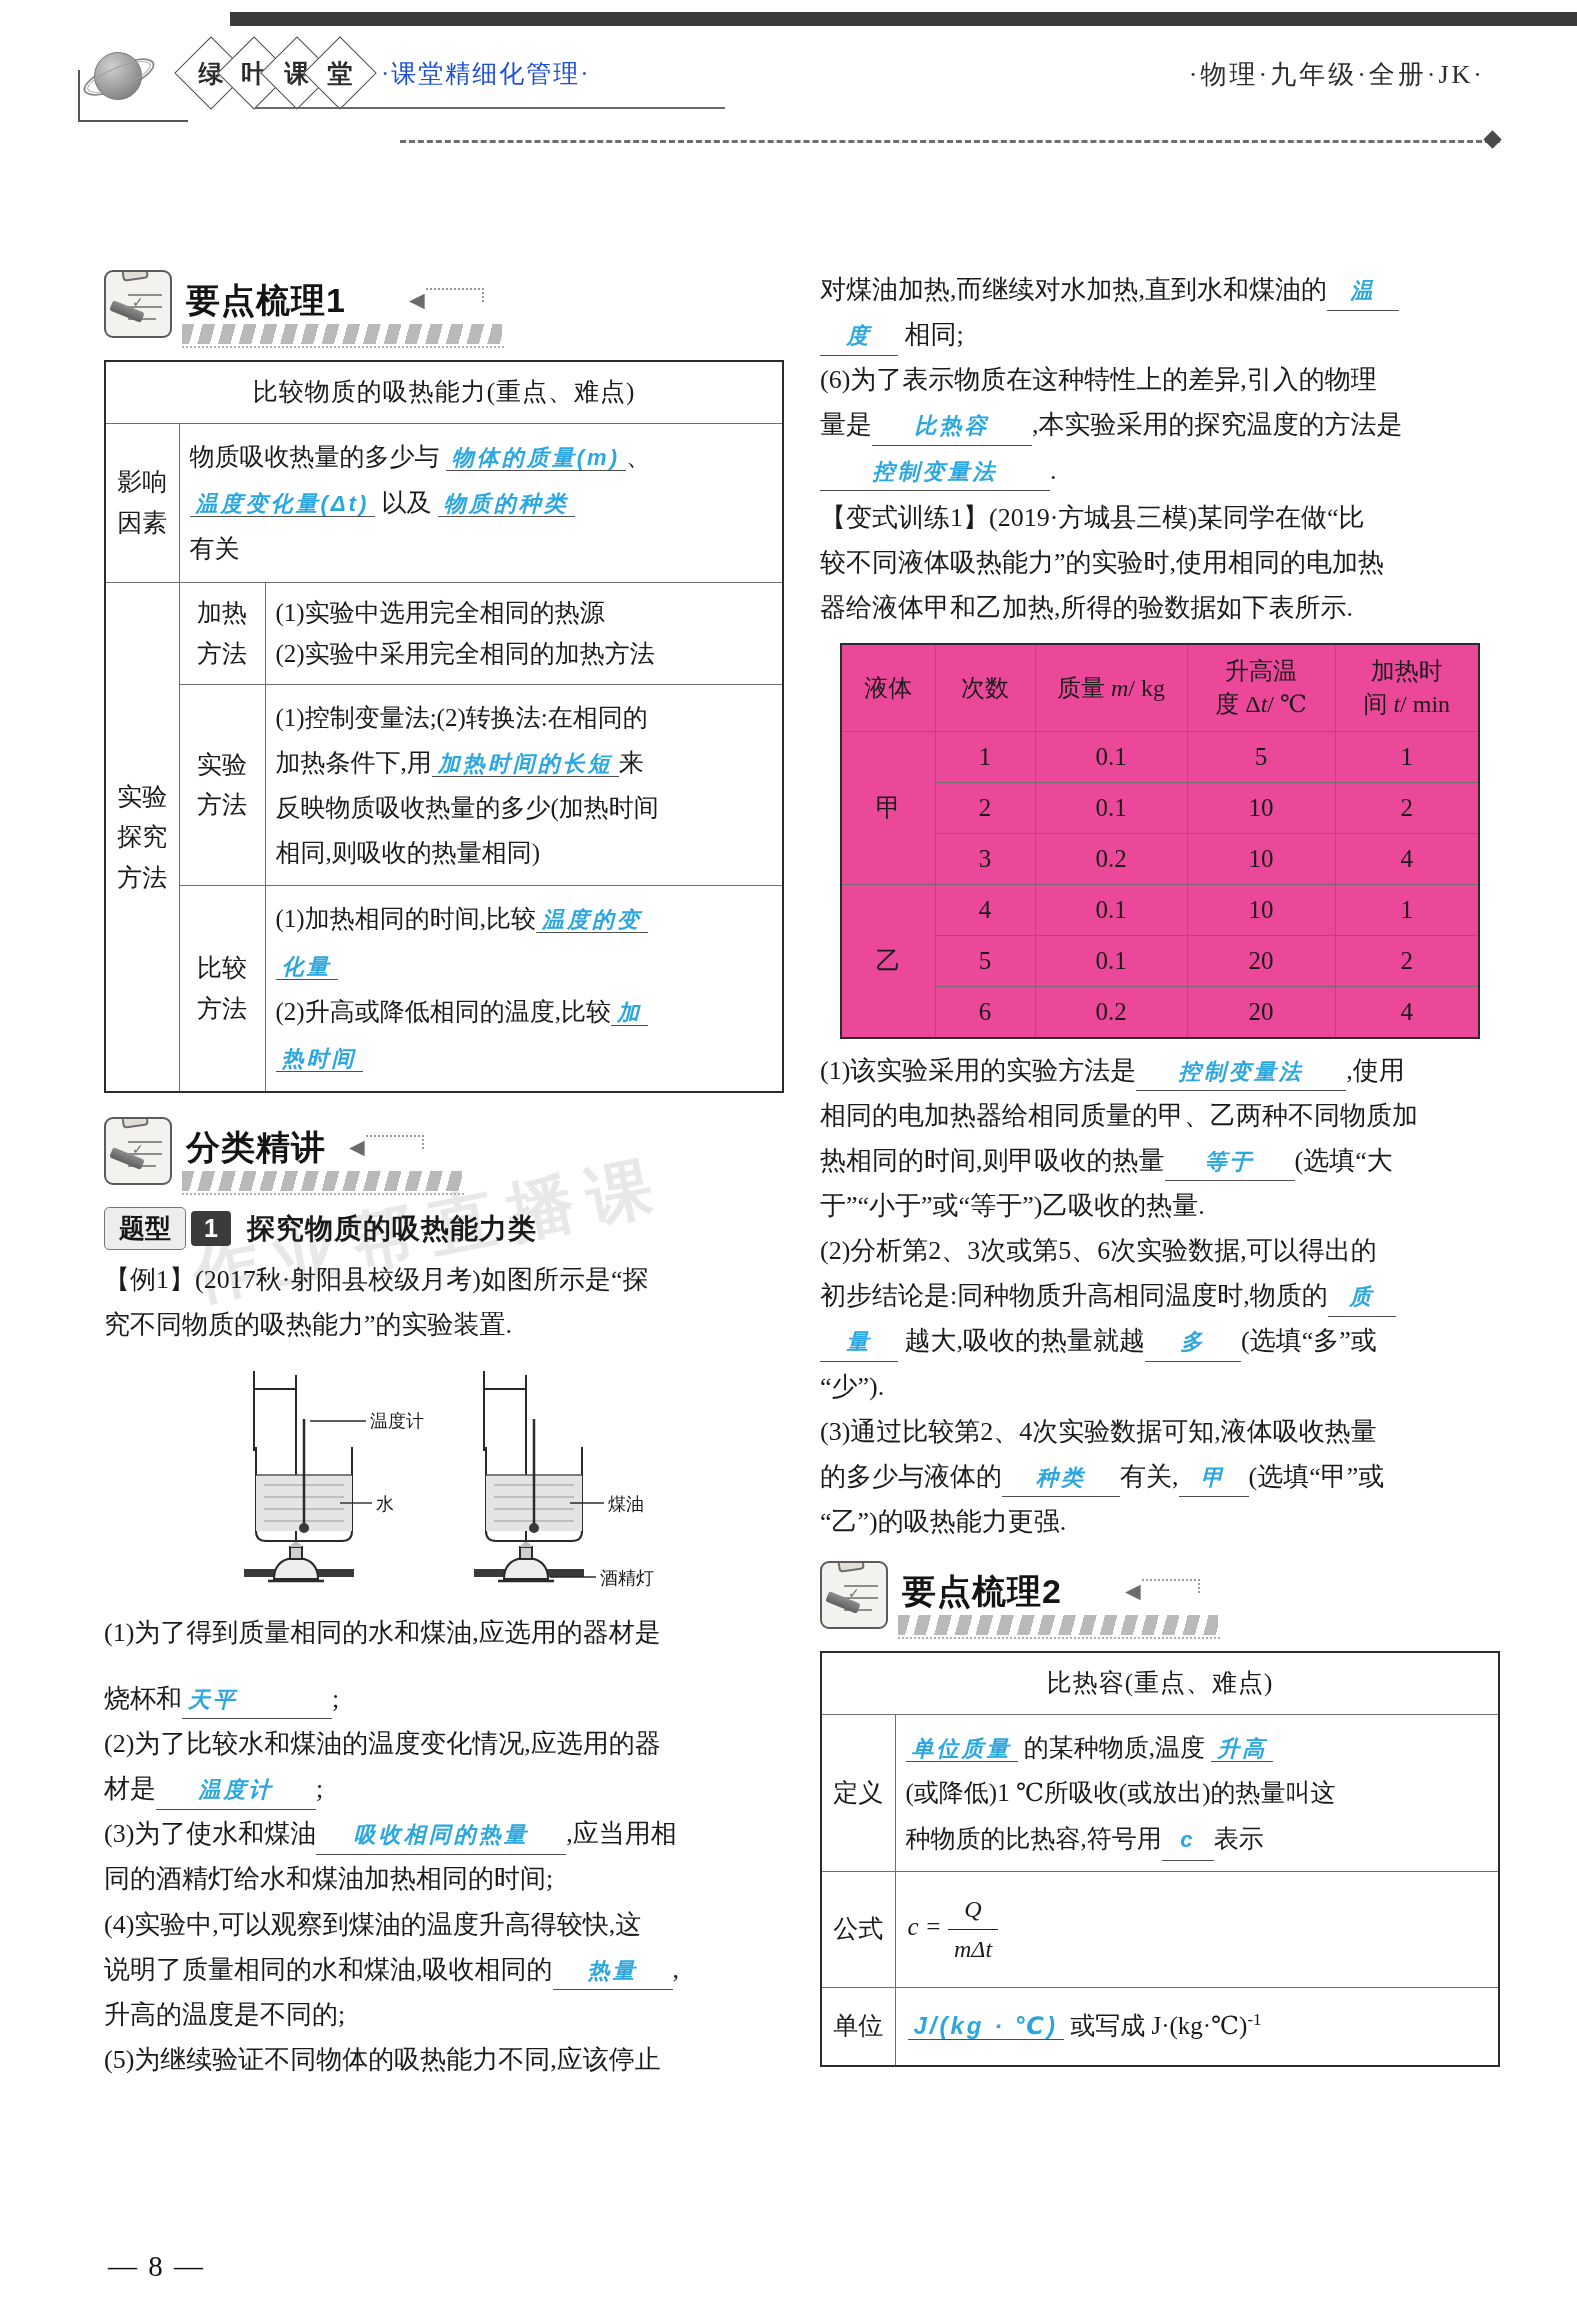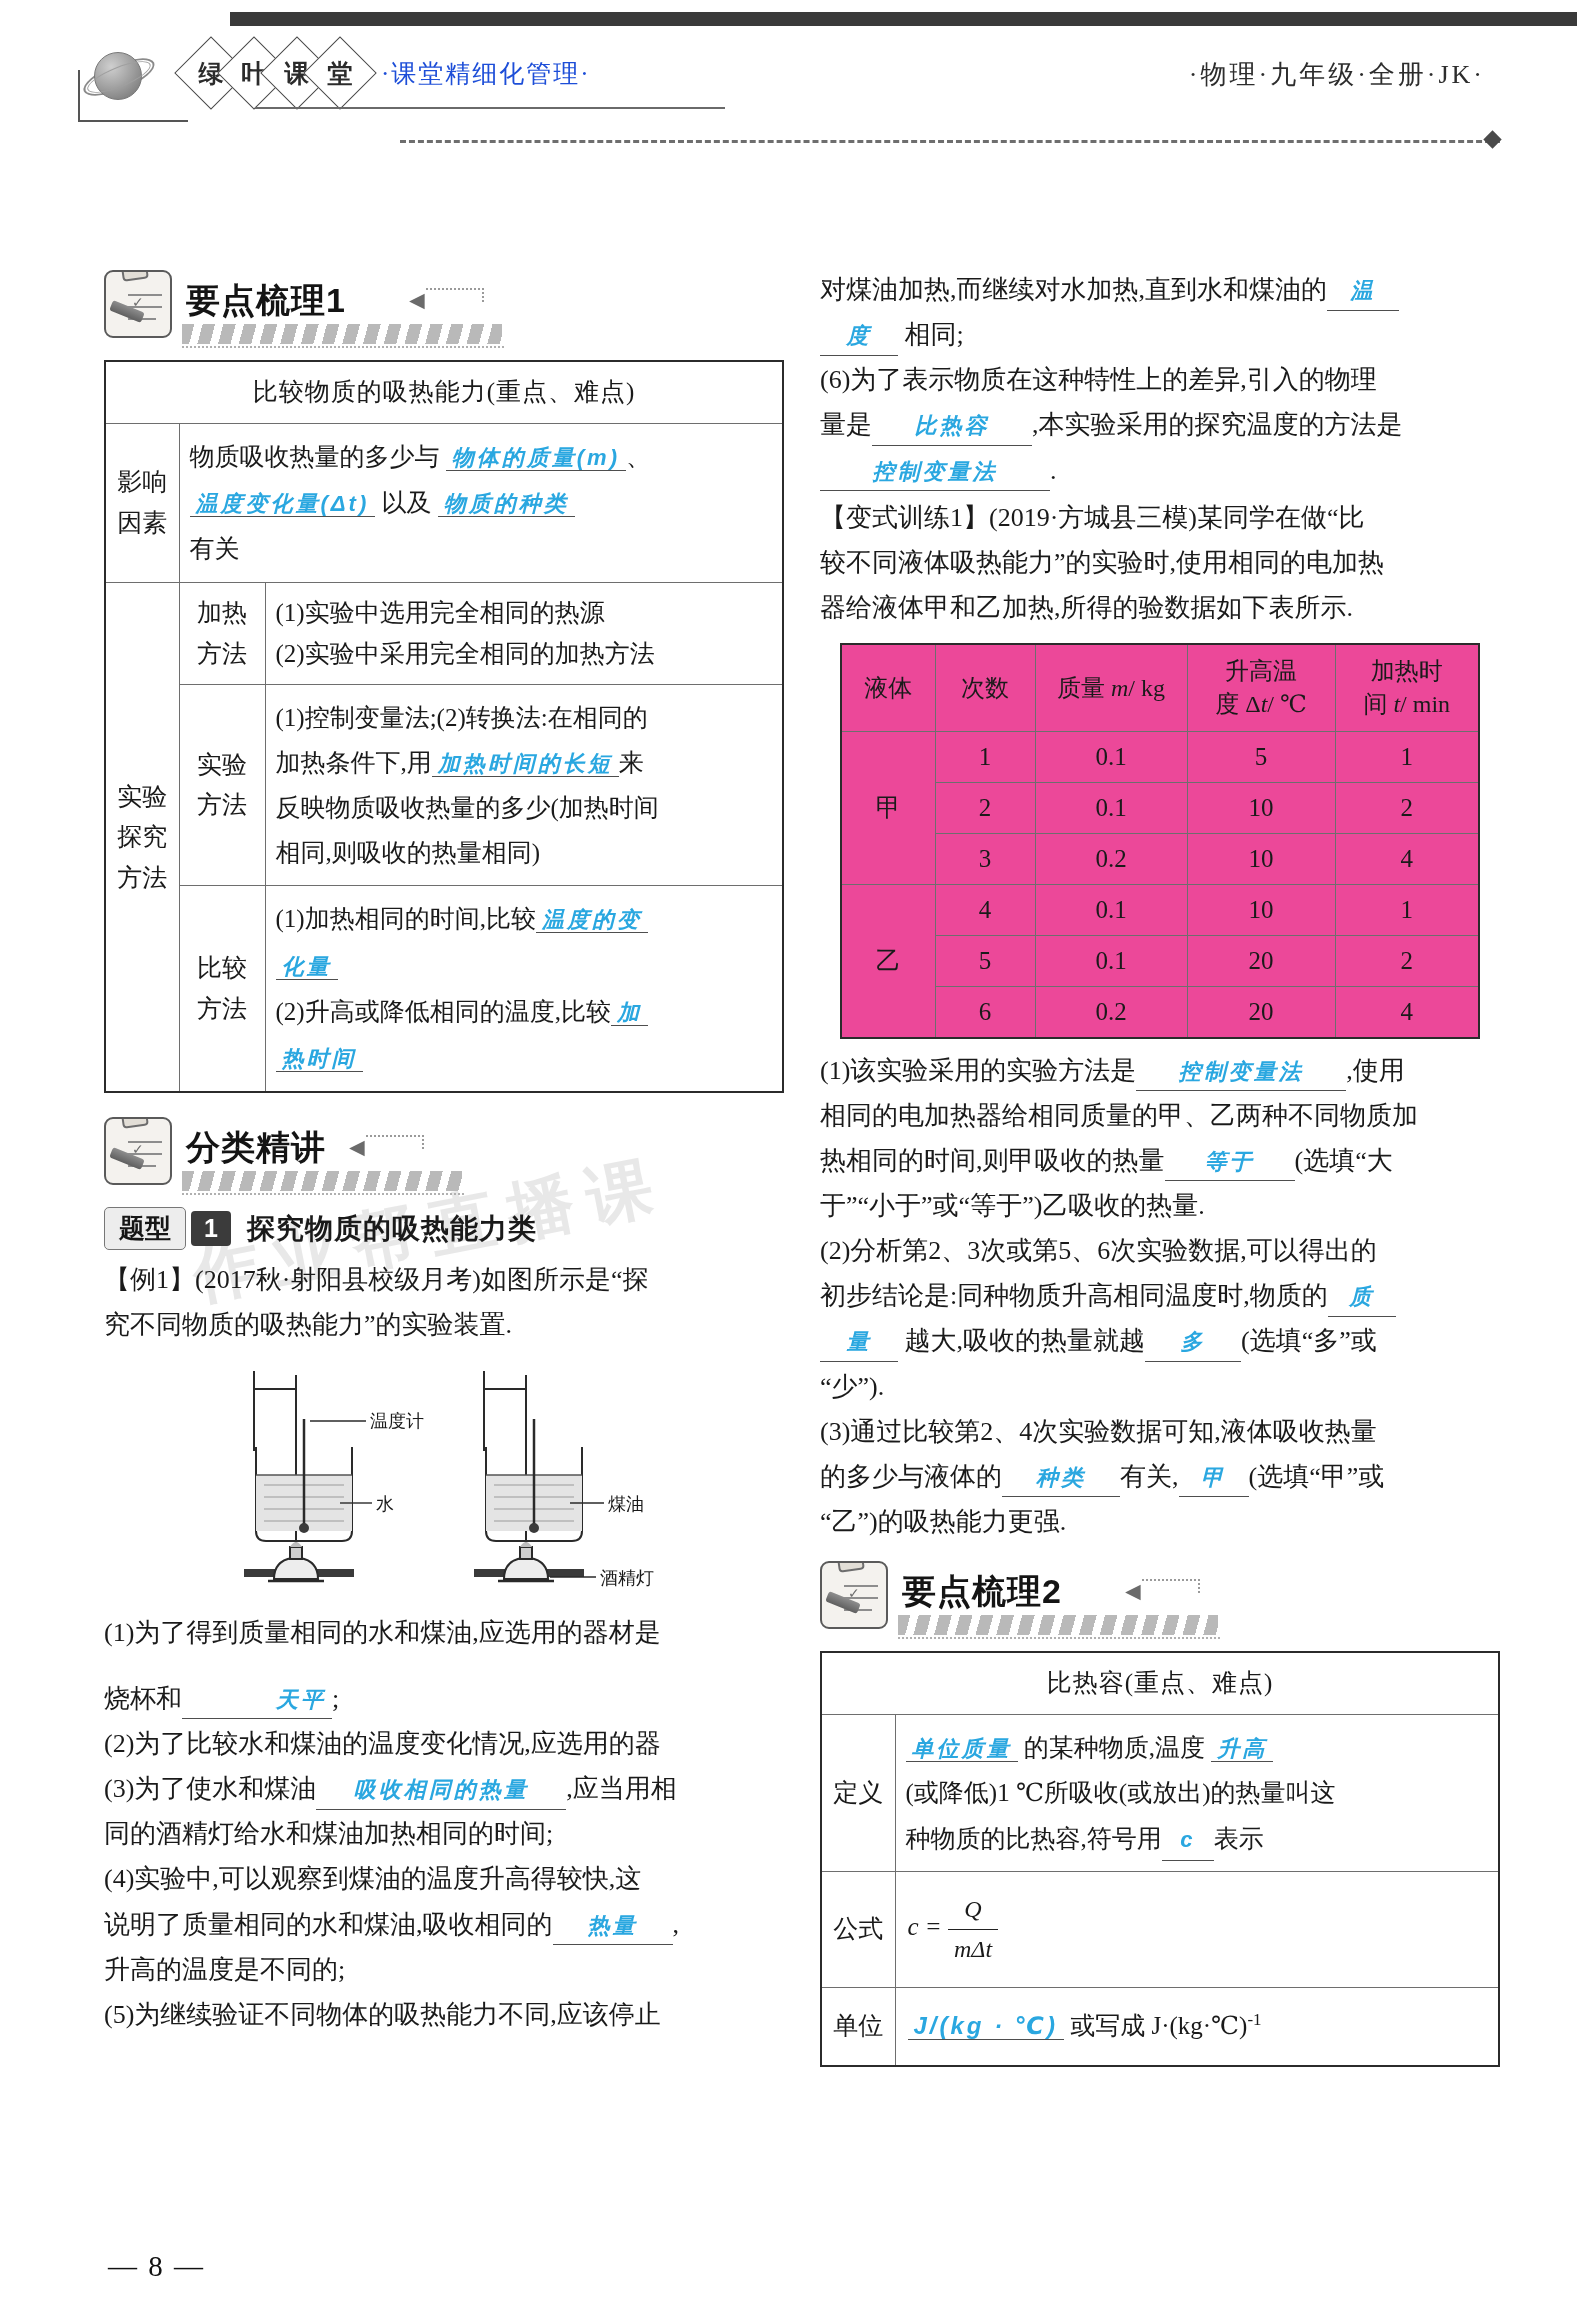--- a/index.html
+++ b/index.html
@@ -395,23 +395,26 @@
           <text x="266" y="72">温度计</text>
           <text x="272" y="155">水</text>
           <text x="504" y="155">煤油</text>
           <text x="496" y="229">酒精灯</text>
         </g>
       </svg>
     </div>
 
     <div class="p">(1)为了得到质量相同的水和煤油,应选用的器材是</div>
     <div class="p">
-      <span>烧杯和</span><span class="bl" style="min-width:150px; display:inline-block; text-align:right;margin-top:26px;">天平</span><span>;</span>
+      <span>烧杯和</span><span class="bl" style="min-width:150px; display:inline-block; text-align:left;margin-top:26px;">天平</span><span>;</span>
     </div>
     <div class="p">(2)为了比较水和煤油的温度变化情况,应选用的器</div>
+    <div class="p">
+      <span>材是</span><span class="bl" style="min-width:160px; display:inline-block; text-align:center;">温度计</span><span>;</span>
+    </div>
     <div class="p">
       <span>(3)为了使水和煤油</span><span class="bl" style="min-width:250px; display:inline-block; text-align:center;">吸收相同的热量</span><span>,应当用相</span>
     </div>
     <div class="p">同的酒精灯给水和煤油加热相同的时间;</div>
     <div class="p">(4)实验中,可以观察到煤油的温度升高得较快,这</div>
     <div class="p">
       <span>说明了质量相同的水和煤油,吸收相同的</span><span class="bl" style="min-width:120px; display:inline-block; text-align:center;">热量</span><span>,</span>
     </div>
     <div class="p">升高的温度是不同的;</div>
     <div class="p">(5)为继续验证不同物体的吸热能力不同,应该停止</div>

